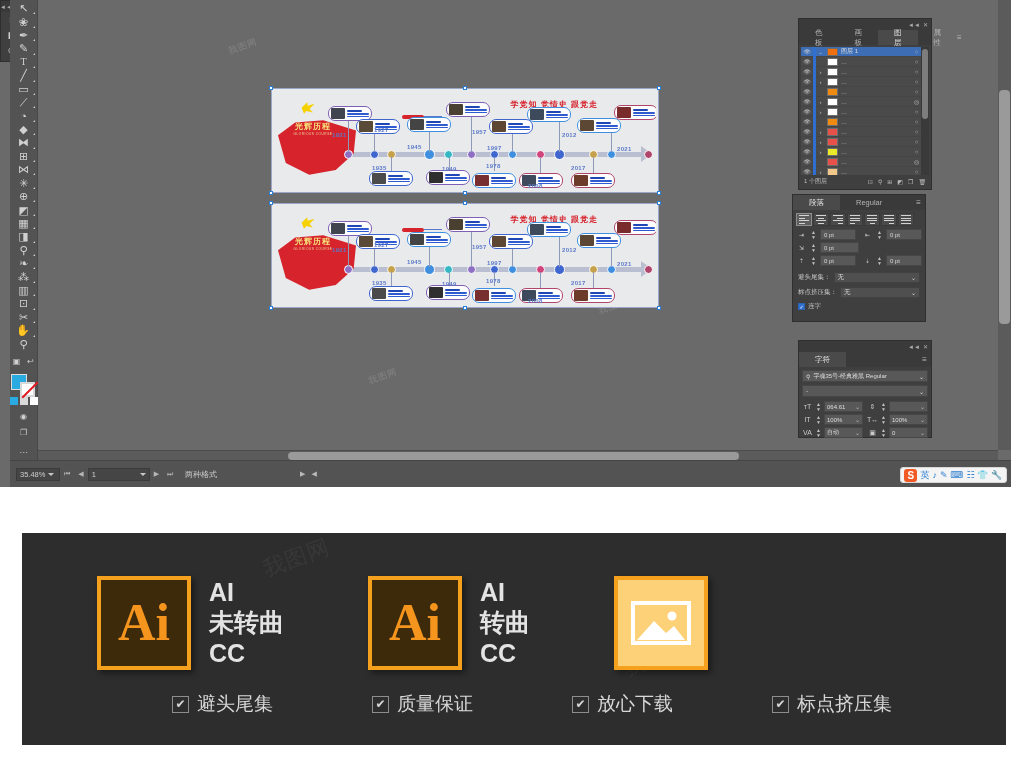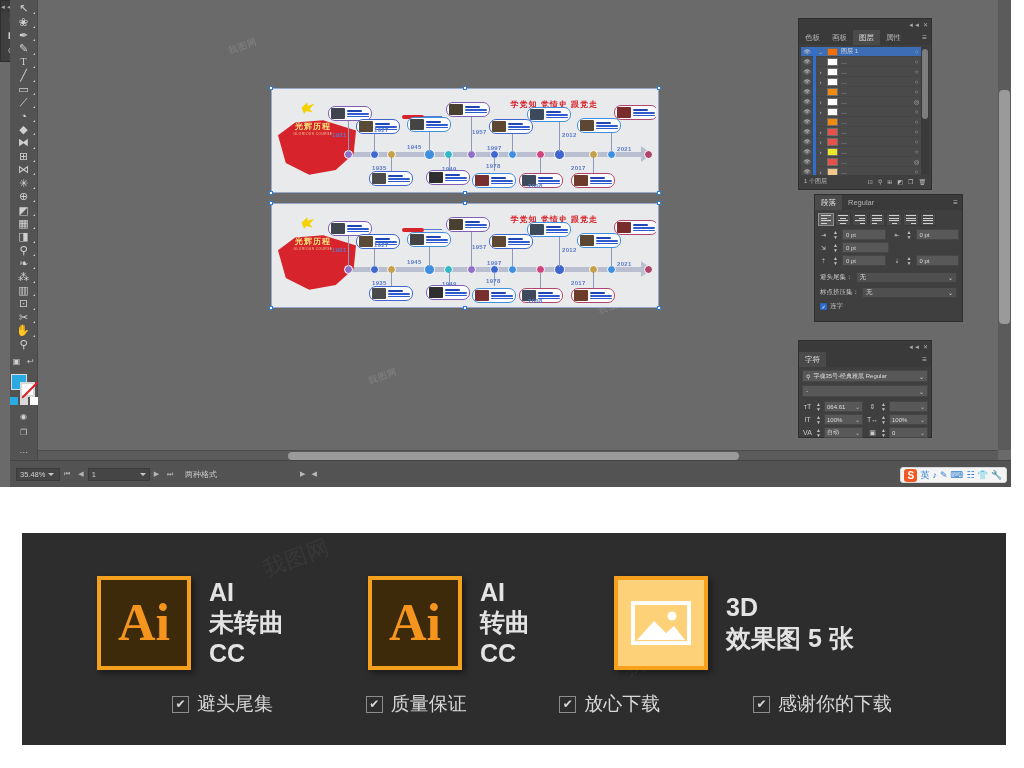--- a/index.html
+++ b/index.html
@@ -97,21 +97,21 @@
   }
   #ime-tray .s{width:13px;height:13px;border-radius:3px;background:#f15a24;color:#fff;
     font-size:10px;font-weight:bold;display:flex;align-items:center;justify-content:center;}
   #ime-tray .ic{color:#2d7fd0;font-size:9px;}
 
   
   .panel{position:absolute;background:#3f3f3f;border:1px solid #2f2f2f;}
   .panel-bar{height:11px;background:#3a3a3a;display:flex;align-items:center;justify-content:flex-end;gap:3px;padding-right:3px;}
   .panel-bar span{color:#aeaeae;font-size:6px;line-height:1;}
   .tabs{display:flex;height:15px;background:#3a3a3a;}
-  .tab{padding:0 6px;display:flex;align-items:center;color:#b4b4b4;font-size:7.5px;}
+  .tab{padding:0 16px;display:flex;align-items:center;color:#b4b4b4;font-size:7.5px;}
   .tab.active{background:#4a4a4a;color:#e4e4e4;}
   .tabs .hamb{margin-left:auto;padding-right:4px;display:flex;align-items:center;color:#b9b9b9;font-size:8px;}
 
   #layers-panel{left:798px;top:18px;width:134px;height:172px;}
   #layers-list{position:absolute;left:2px;top:28px;width:122px;height:130px;background:#4a4a4a;overflow:hidden;}
   .lrow{height:10px;display:flex;align-items:center;border-bottom:1px solid #454545;font-size:6px;color:#d3d3d3;}
   .lrow.active{background:#3d6eb5;}
   .lrow .eye{width:12px;text-align:center;color:#d5d5d5;font-size:6px;}
   .lrow .bar{width:3px;height:10px;background:#2f6fd0;}
   .lrow .twist{width:9px;text-align:center;color:#cfcfcf;font-size:5px;}
@@ -120,21 +120,21 @@
   .lrow .tgt{width:13px;text-align:center;color:#bdbdbd;font-size:6px;}
   #layers-vsb{position:absolute;right:2px;top:28px;width:8px;height:130px;background:#3a3a3a;}
   #layers-vsb .t{position:absolute;top:2px;left:1px;width:6px;height:70px;background:#7d7d7d;border-radius:3px;}
   #layers-foot{position:absolute;left:2px;bottom:2px;width:128px;height:12px;display:flex;align-items:center;gap:5px;
     color:#bdbdbd;font-size:6px;padding:0 3px;background:#3f3f3f;}
   #layers-foot .cnt{margin-right:auto;}
 
   #mini-dock{left:940px;top:18px;width:24px;height:62px;background:#3f3f3f;border:1px solid #2f2f2f;}
   #mini-dock .mi{width:22px;height:15px;display:flex;align-items:center;justify-content:center;color:#cfcfcf;font-size:9px;}
 
-  #para-panel{left:814px;top:194px;width:149px;height:128px;}
+  #para-panel{left:792px;top:194px;width:134px;height:128px;}
   .align-row{display:flex;gap:1px;padding:3px 3px 2px 3px;}
   .align-btn{width:16px;height:13px;background:#4a4a4a;border:1px solid #3a3a3a;
      display:flex;flex-direction:column;justify-content:center;gap:1.3px;padding:0 2px;}
   .align-btn.active{background:#5d5d5d;border-color:#8e8e8e;}
   .align-btn i{display:block;height:1.3px;background:#d3d3d3;}
   .fld-row{display:flex;align-items:center;padding:1px 3px;gap:3px;}
   .fld-lbl{width:11px;height:10px;color:#c8c8c8;font-size:6px;display:flex;align-items:center;justify-content:center;}
   .spin{width:7px;color:#c0c0c0;font-size:5px;line-height:5px;text-align:center;}
   .fld{height:11px;background:#585858;border:1px solid #464646;flex:1;color:#d8d8d8;font-size:6px;
        display:flex;align-items:center;padding-left:3px;}
@@ -1084,39 +1084,35 @@
       <div id="badge-gap2"></div>
 
       <div class="badge">
         <div class="badge-icon img">
           <svg width="62" height="46" viewBox="0 0 62 46" aria-hidden="true">
             <rect x="3" y="3" width="56" height="40" fill="none" stroke="#ffffff" stroke-width="4"></rect>
             <circle cx="42" cy="16" r="4.5" fill="#ffffff"></circle>
             <path d="M7 40 L24 21 L36 33 L44 26 L55 40 Z" fill="#ffffff"></path>
           </svg>
         </div>
-        <div class="badge-text">
-          <span class="l1">3D</span>
-          <span class="l2">效果图 5 张</span>
-        </div>
       </div>
     </div>
 
     <div id="features">
       <div class="feat">
         <span class="tick">✔</span>
         <span>避头尾集</span>
       </div>
       <div class="feat">
         <span class="tick">✔</span>
         <span>质量保证</span>
       </div>
       <div class="feat">
         <span class="tick">✔</span>
         <span>放心下载</span>
       </div>
       <div class="feat">
         <span class="tick">✔</span>
-        <span>感谢你的下载</span>
+        <span>标点挤压集</span>
       </div>
     </div>
   </div>
 </div>
 
 </body></html>

